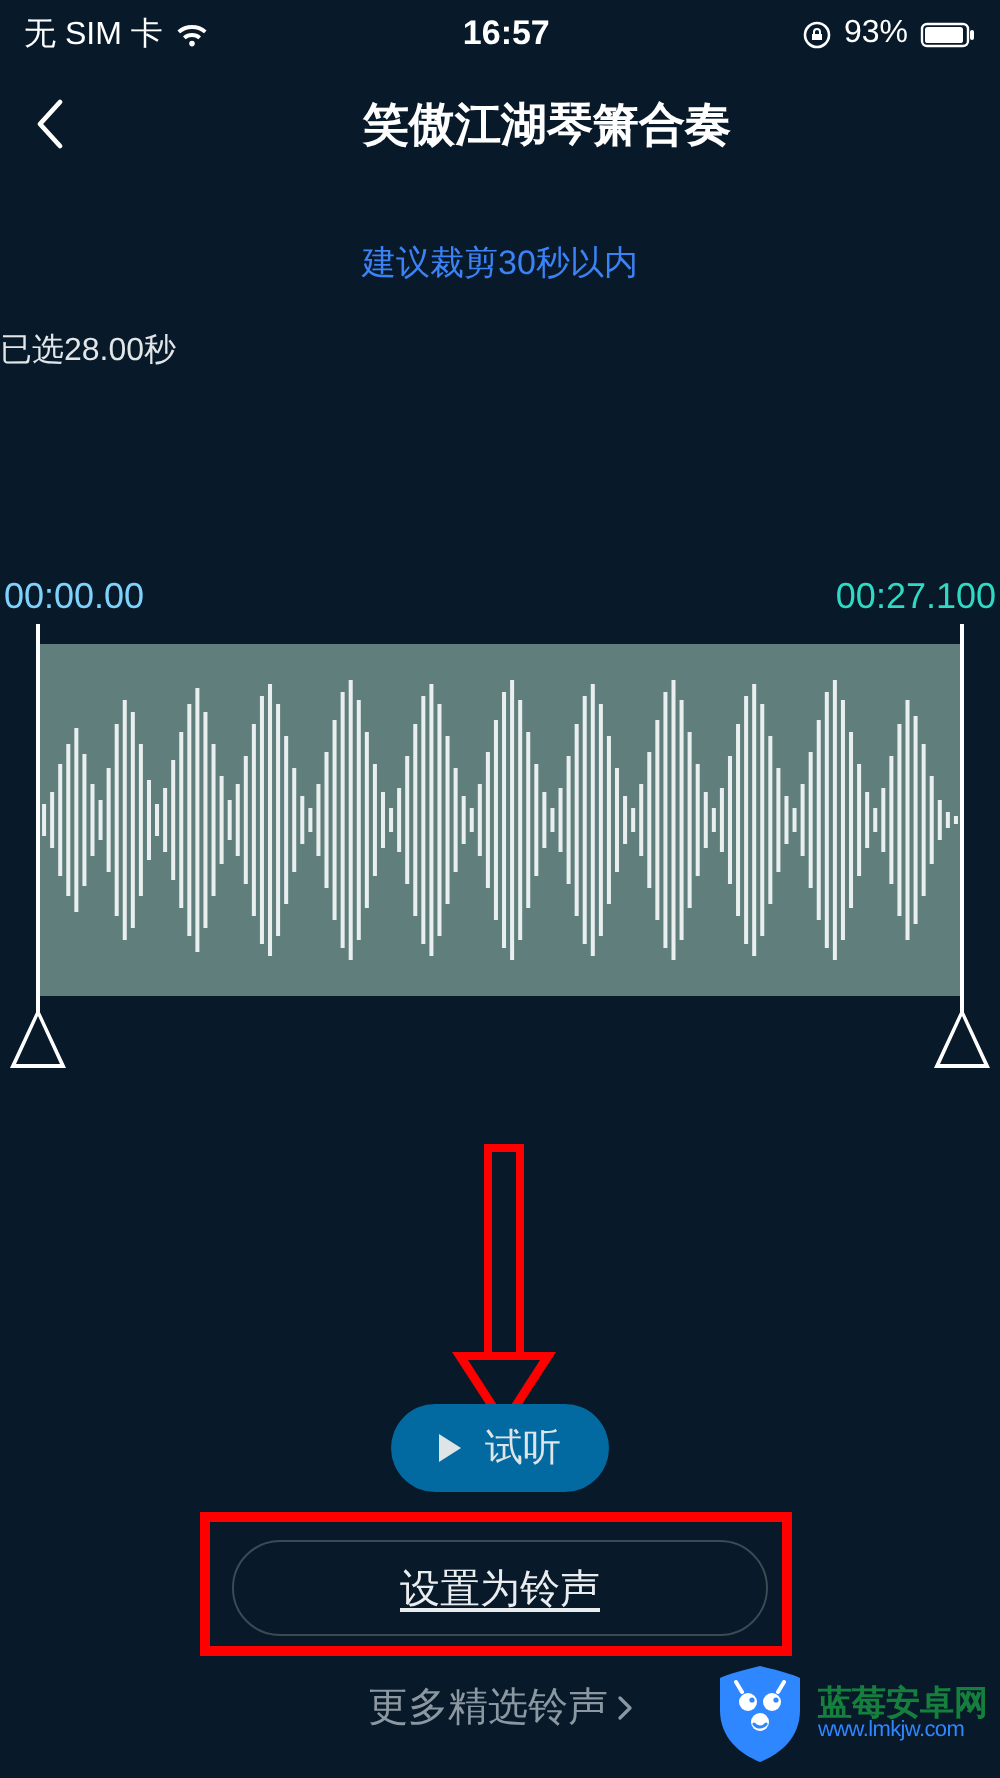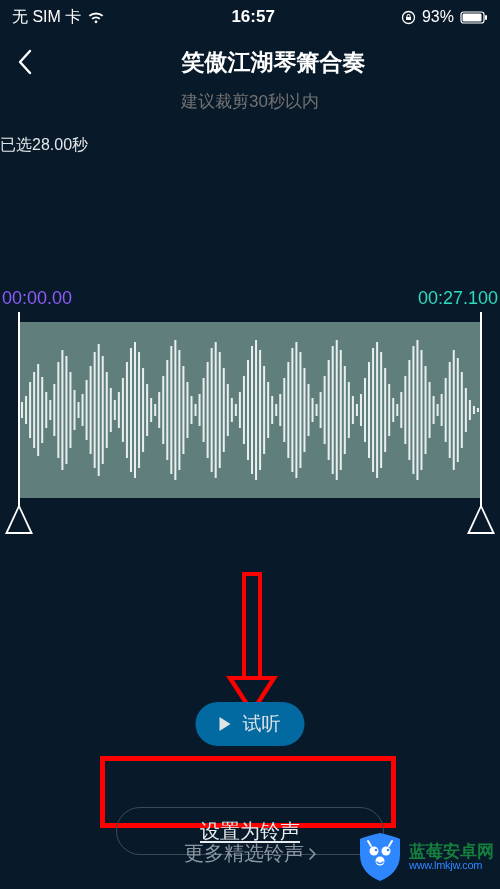--- a/index.html
+++ b/index.html
@@ -48,43 +48,44 @@
     left: 0; right: 0;
     text-align: center;
     font-size: 23px;
     font-weight: 600;
     pointer-events: none;
     padding-left: 47px;
   }
 
   
   .hint {
+    margin-top: 30px;
     text-align: center;
-    color: #737373;
+    color: #3b82f6;
     font-size: 17px;
   }
   .selected {
     margin-top: 22px;
     color: #e2e6e9;
     font-size: 16px;
   }
 
   
   .wave-zone {
     position: absolute;
     top: 288px;
     left: 0;
     right: 0;
     height: 260px;
   }
   .time-label {
     position: absolute;
     top: 0;
     font-size: 18px;
-    color: #8b5cf6;
+    color: #7dd3fc;
   }
   .time-start { left: 2px; }
   .time-end   { right: 2px; color: #2fd9c2; }
 
   .wave-box {
     position: absolute;
     top: 34px;
     left: 18px;
     right: 18px;
     height: 176px;
@@ -210,21 +211,20 @@
     border: 1px solid #3b4a55;
     border-radius: 28px;
     display: flex;
     align-items: center;
     justify-content: center;
     color: #e9edf0;
     font-size: 20px;
     text-decoration: underline;
     text-underline-offset: 3px;
     cursor: pointer;
-    margin-top: 37px;
   }
 
   
   .more-link {
     position: absolute;
     top: 840px;
     left: 0; right: 0;
     display: flex;
     align-items: center;
     justify-content: center;

